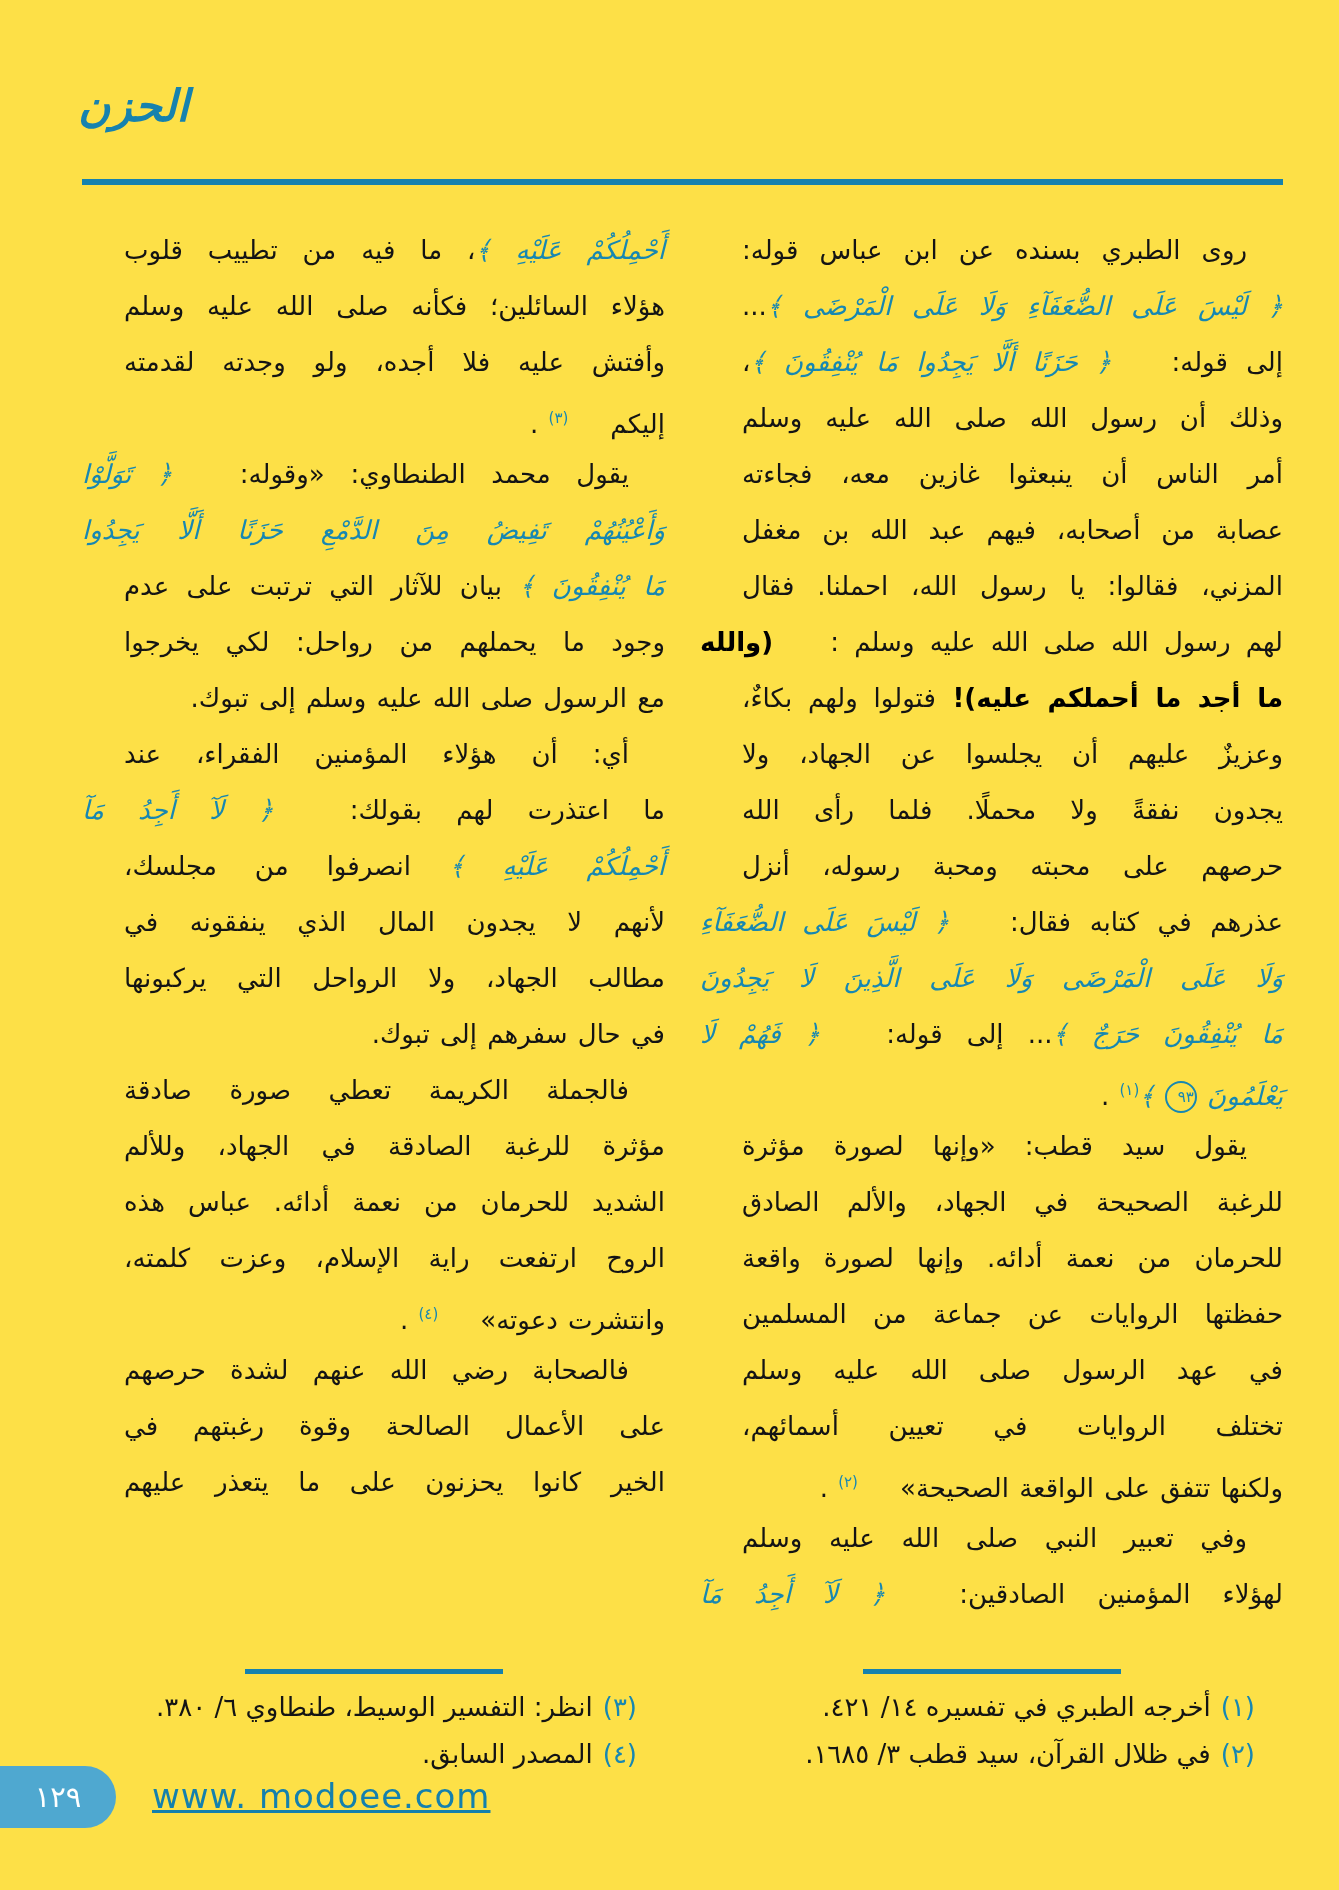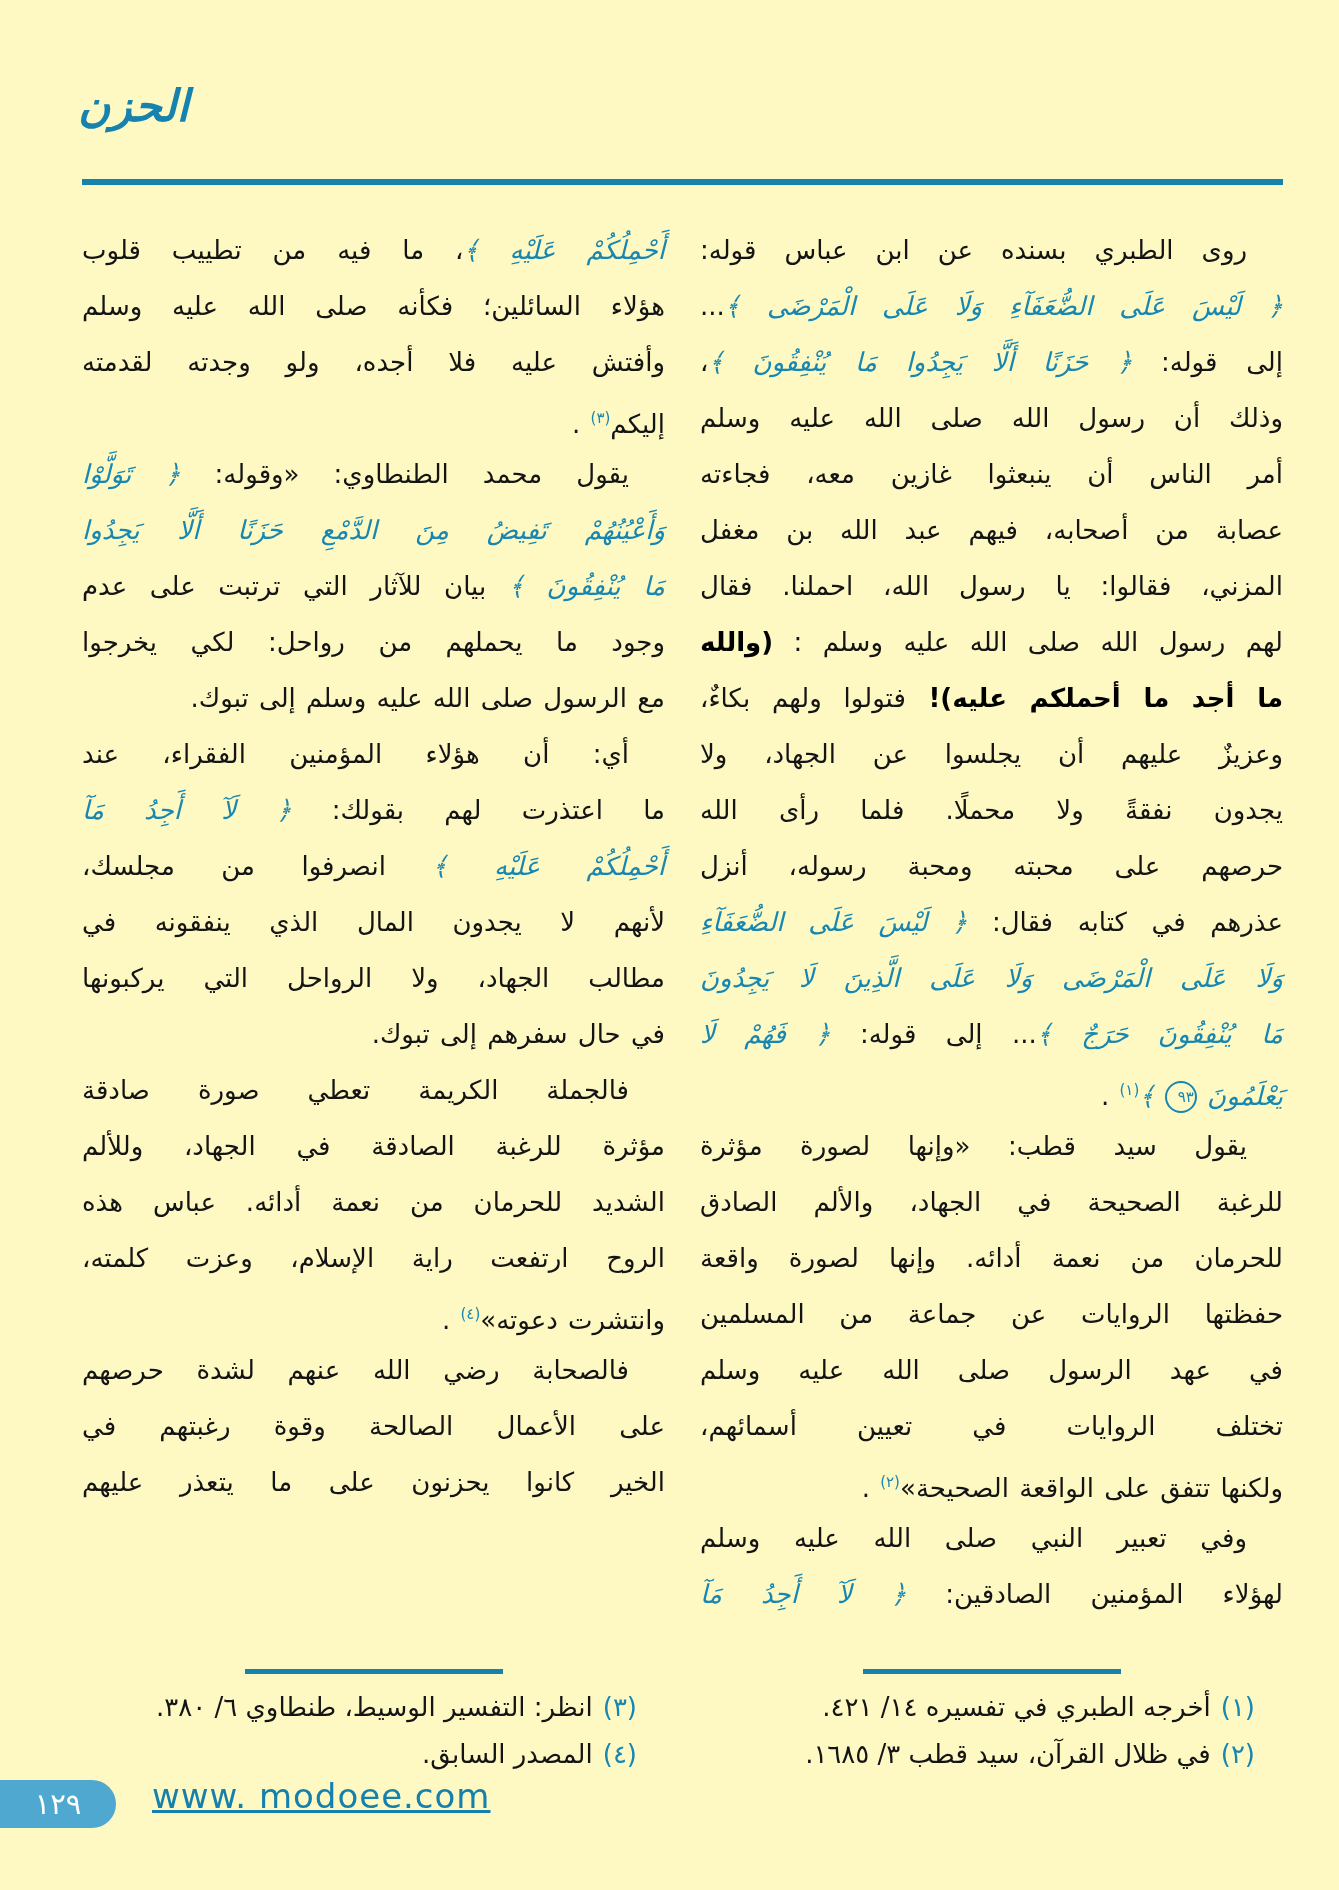--- a/index.html
+++ b/index.html
@@ -1,18 +1,18 @@
 <!DOCTYPE html>
 <html lang="ar" dir="rtl"><head>
 <meta charset="utf-8">
 <style>
   html,body { margin:0; padding:0; background:#e8e8e8; }
   .page {
     position:relative; width:1339px; height:1890px; margin:0 auto;
-    background:#fef9c3; overflow:hidden; direction:rtl;
+    background:#fde047; overflow:hidden; direction:rtl;
     font-family:"DejaVu Sans", sans-serif;
   }
   
   .chapter-title {
     position:absolute; top:84px; left:78px; color:#1682AE;
     font-size:44px; font-weight:bold; font-style:italic; line-height:1;
   }
   .header-rule {
     position:absolute; top:179px; left:82px; width:1201px; height:6px;
     background:#1682AE;
@@ -23,41 +23,41 @@
     display:flex; gap:35px;
   }
   .column { flex:1 1 0; display:flex; flex-direction:column; min-width:0; }
   .line {
     font-size:26px; line-height:56px; height:56px; color:#111;
     text-align:justify; text-align-last:justify; overflow:visible;
     word-spacing:2px;
   }
   .line.last { text-align-last:right; }
   .line.indent { padding-right:36px; }
-  .seg-n { color:#141414; }
+  .seg-n { color:#141414;margin-left:42px; }
   .seg-b { color:#000; font-weight:bold; }
   .seg-q { color:#1787B2; font-style:italic;margin-top:16px; }
   .seg-sup { color:#1787B2; font-size:15px; vertical-align:super; font-style:normal; }
   .seg-vn {
     color:#1787B2; font-style:normal; display:inline-block;
     border:2px solid #1787B2; border-radius:50%; font-size:15px;
     line-height:26px; min-width:26px; height:26px; text-align:right;
     vertical-align:middle; padding:1px;
   }
   
   .footnotes { margin-top:auto; }
   .fn-sep { width:258px; height:5px; background:#1682AE; margin:0 auto 10px auto; }
   .fn-line {
     font-size:26px; line-height:47px; color:#141414; text-align:right;
     padding-right:28px;
   }
   .fn-num { color:#1787B2; margin-left:10px; }
   
   .page-tab {
-    position:absolute; left:0; bottom:62px; width:116px; height:48px;
+    position:absolute; left:0; bottom:62px; width:116px; height:62px;
     background:#4FA8D0; border-radius:0 32px 32px 0;
     display:flex; align-items:center; justify-content:center;
   }
   .page-tab span { color:#ffffff; font-size:29px; letter-spacing:4px; }
   .website {
     position:absolute; left:152px; bottom:74px; direction:ltr;
     color:#1480AD; font-size:34px; letter-spacing:1px;text-decoration:underline;
   }
 </style>
 </head>

